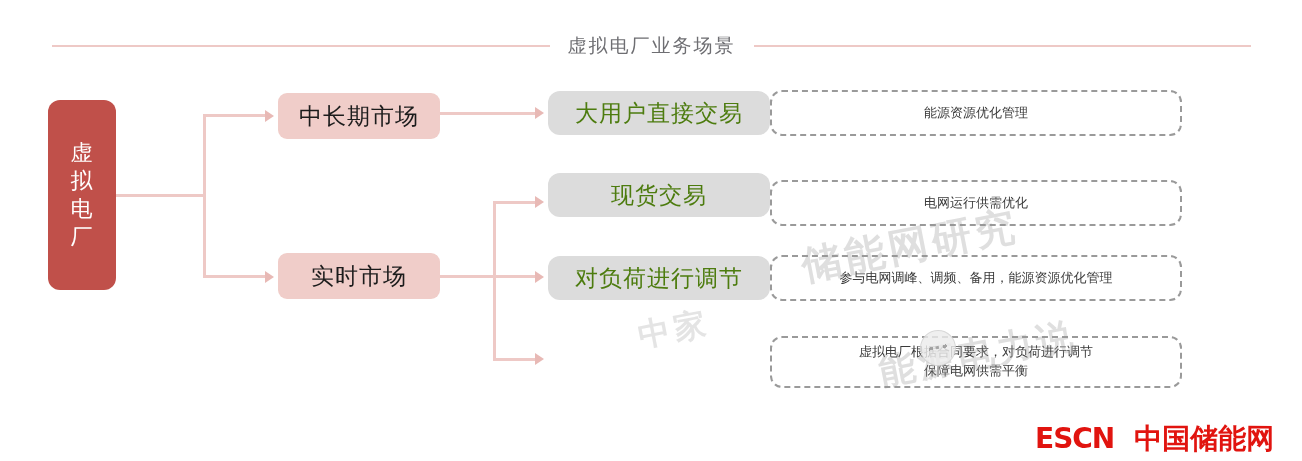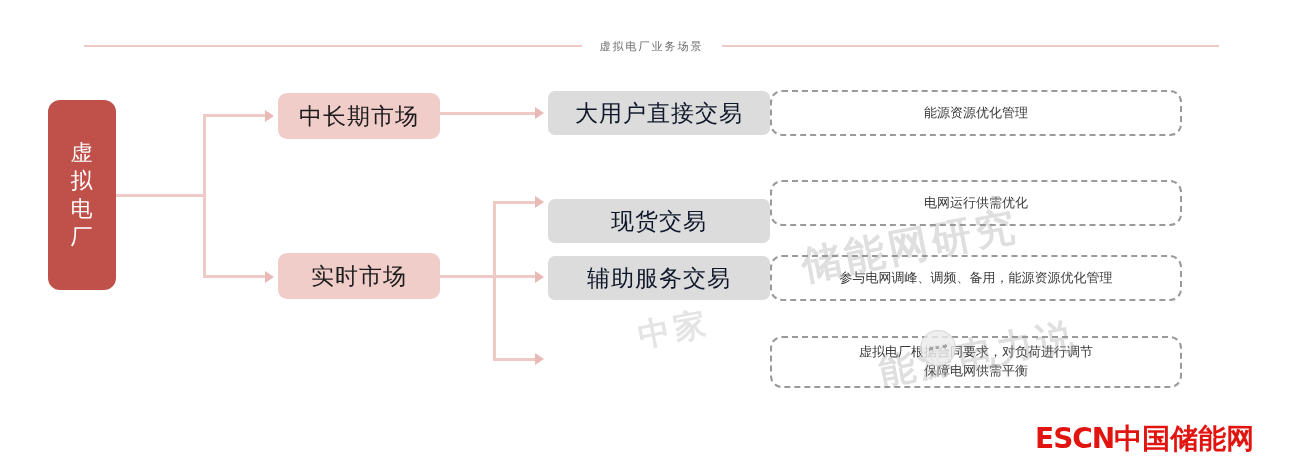--- a/index.html
+++ b/index.html
@@ -29,21 +29,21 @@
     align-items: center;
     justify-content: center;
   }
   .header-rule {
     height: 2px;
     background: #eec9c6;
   }
   .header-rule.left  { width: 498px; }
   .header-rule.right { width: 497px; }
   .header-title {
-    font-size: 11px;
+    font-size: 19px;
     color: #6e6e72;
     letter-spacing: 2px;
     padding: 0 18px;
     white-space: nowrap;
   }
 
   
   .node {
     position: absolute;
     box-sizing: border-box;
@@ -77,27 +77,27 @@
     font-size: 23px;
     letter-spacing: 1px;
   }
   .market-long  { left: 278px; top: 93px; }
   .market-real  { left: 278px; top: 253px; }
 
   .trade-node {
     width: 222px;
     height: 44px;
     background: #dcdcdc;
-    border-radius: 7px;
-    color: #0f172a;
+    border-radius: 12px;
+    color: #4d7c0f;
     font-size: 23px;
     letter-spacing: 1px;
   }
   .trade-1 { left: 548px; top: 91px; }
-  .trade-2 { left: 548px; top: 199px; }
+  .trade-2 { left: 548px; top: 173px; }
   .trade-3 { left: 548px; top: 256px; }
   .trade-4 { left: 548px; top: 337px; }
 
   .desc-node {
     width: 412px;
     height: 46px;
     border: 2px dashed #9a9a9a;
     border-radius: 12px;
     background: transparent;
     color: #3a3a3a;
@@ -176,21 +176,21 @@
     top: 420px;
     display: flex;
     align-items: baseline;
     font-size: 28px;
     font-weight: bold;
     letter-spacing: 0px;
     color: #e1140f;
     white-space: nowrap;
   }
   .logo .escn { letter-spacing: -1px; }
-  .logo .cn   { margin-left: 0; }
+  .logo .cn   { margin-left: 20px; }
 </style>
 </head>
 <body>
 
 <div id="canvas">
 
   <div class="header">
     <div class="header-rule left"></div>
     <div class="header-title">虚拟电厂业务场景</div>
     <div class="header-rule right"></div>
@@ -234,21 +234,21 @@
   <div class="conn h" style="left:493px; top:358px; width:42px;"></div>
   <div class="arrow" style="left:535px; top:353px;"></div>
 
   <div class="node trade-node trade-1">
     <span>大用户直接交易</span>
   </div>
   <div class="node trade-node trade-2">
     <span>现货交易</span>
   </div>
   <div class="node trade-node trade-3">
-    <span>辅助服务交易</span>
+    <span>对负荷进行调节</span>
   </div>
 
   <div class="node desc-node desc-1">
     <div>
       <span class="line">能源资源优化管理</span>
     </div>
   </div>
   <div class="node desc-node desc-2">
     <div>
       <span class="line">电网运行供需优化</span>

